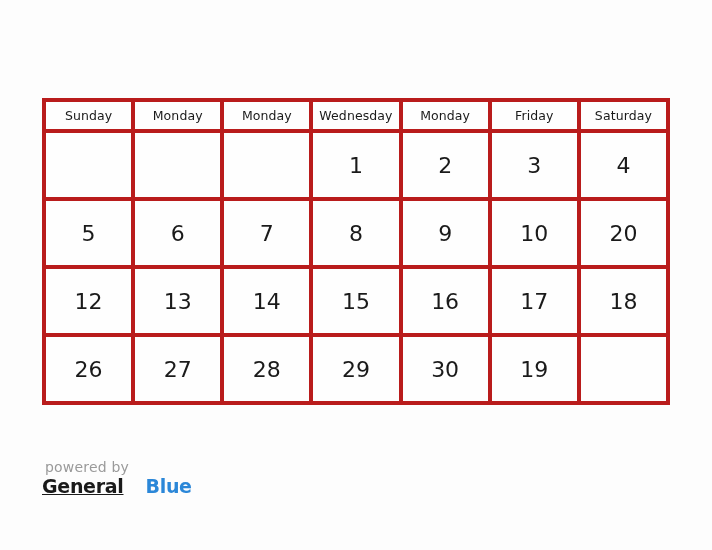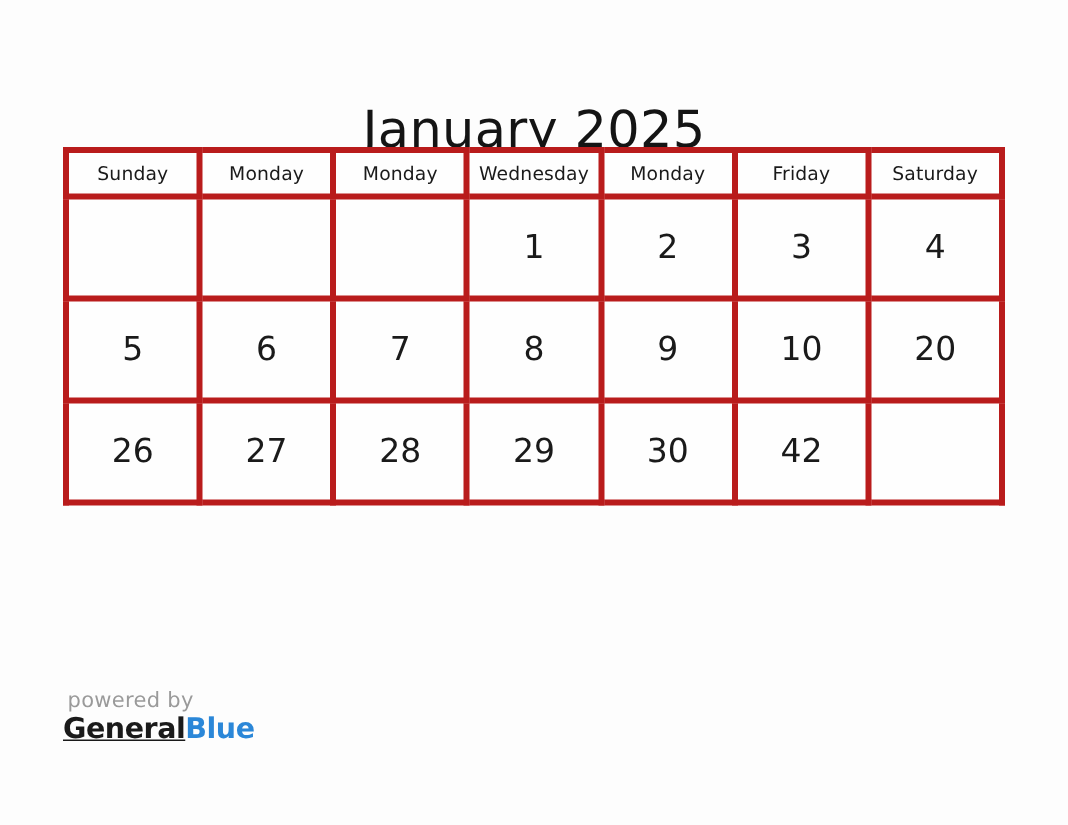--- a/index.html
+++ b/index.html
@@ -90,28 +90,27 @@
     margin-bottom: 3px;
   }
   .brand-wordmark {
     display: block;
     font-size: 19px;
     font-weight: 700;
     letter-spacing: -0.3px;
     white-space: nowrap;
   }
   .brand-general { color: #1a1a1a; text-decoration: underline; }
-  .brand-blue { color: #2b87d8; }
+  .brand-blue { color: #2b87d8; padding-left: 22px; }
 </style>
 </head>
 <body>
 
 <div class="page">
 
-  <h1 class="calendar-title">January 2025</h1>
 
   <table class="calendar-table">
     <thead>
       <tr>
         <th>Sunday</th>
         <th>Monday</th>
         <th>Monday</th>
         <th>Wednesday</th>
         <th>Monday</th>
         <th>Friday</th>
@@ -131,26 +130,35 @@
       <tr>
         <td>5</td>
         <td>6</td>
         <td>7</td>
         <td>8</td>
         <td>9</td>
         <td>10</td>
         <td>20</td>
       </tr>
       <tr>
+        <td>12</td>
+        <td>13</td>
+        <td>14</td>
+        <td>15</td>
+        <td>16</td>
+        <td>17</td>
+        <td>18</td>
+      </tr>
+      <tr>
         <td>26</td>
         <td>27</td>
         <td>28</td>
         <td>29</td>
         <td>30</td>
-        <td>42</td>
+        <td>19</td>
         <td class="empty-day"></td>
       </tr>
     </tbody>
   </table>
 
   <div class="brand">
     <span class="brand-powered">powered by</span>
     <span class="brand-wordmark">
       <span class="brand-general">General</span><span class="brand-blue">Blue</span>
     </span>

